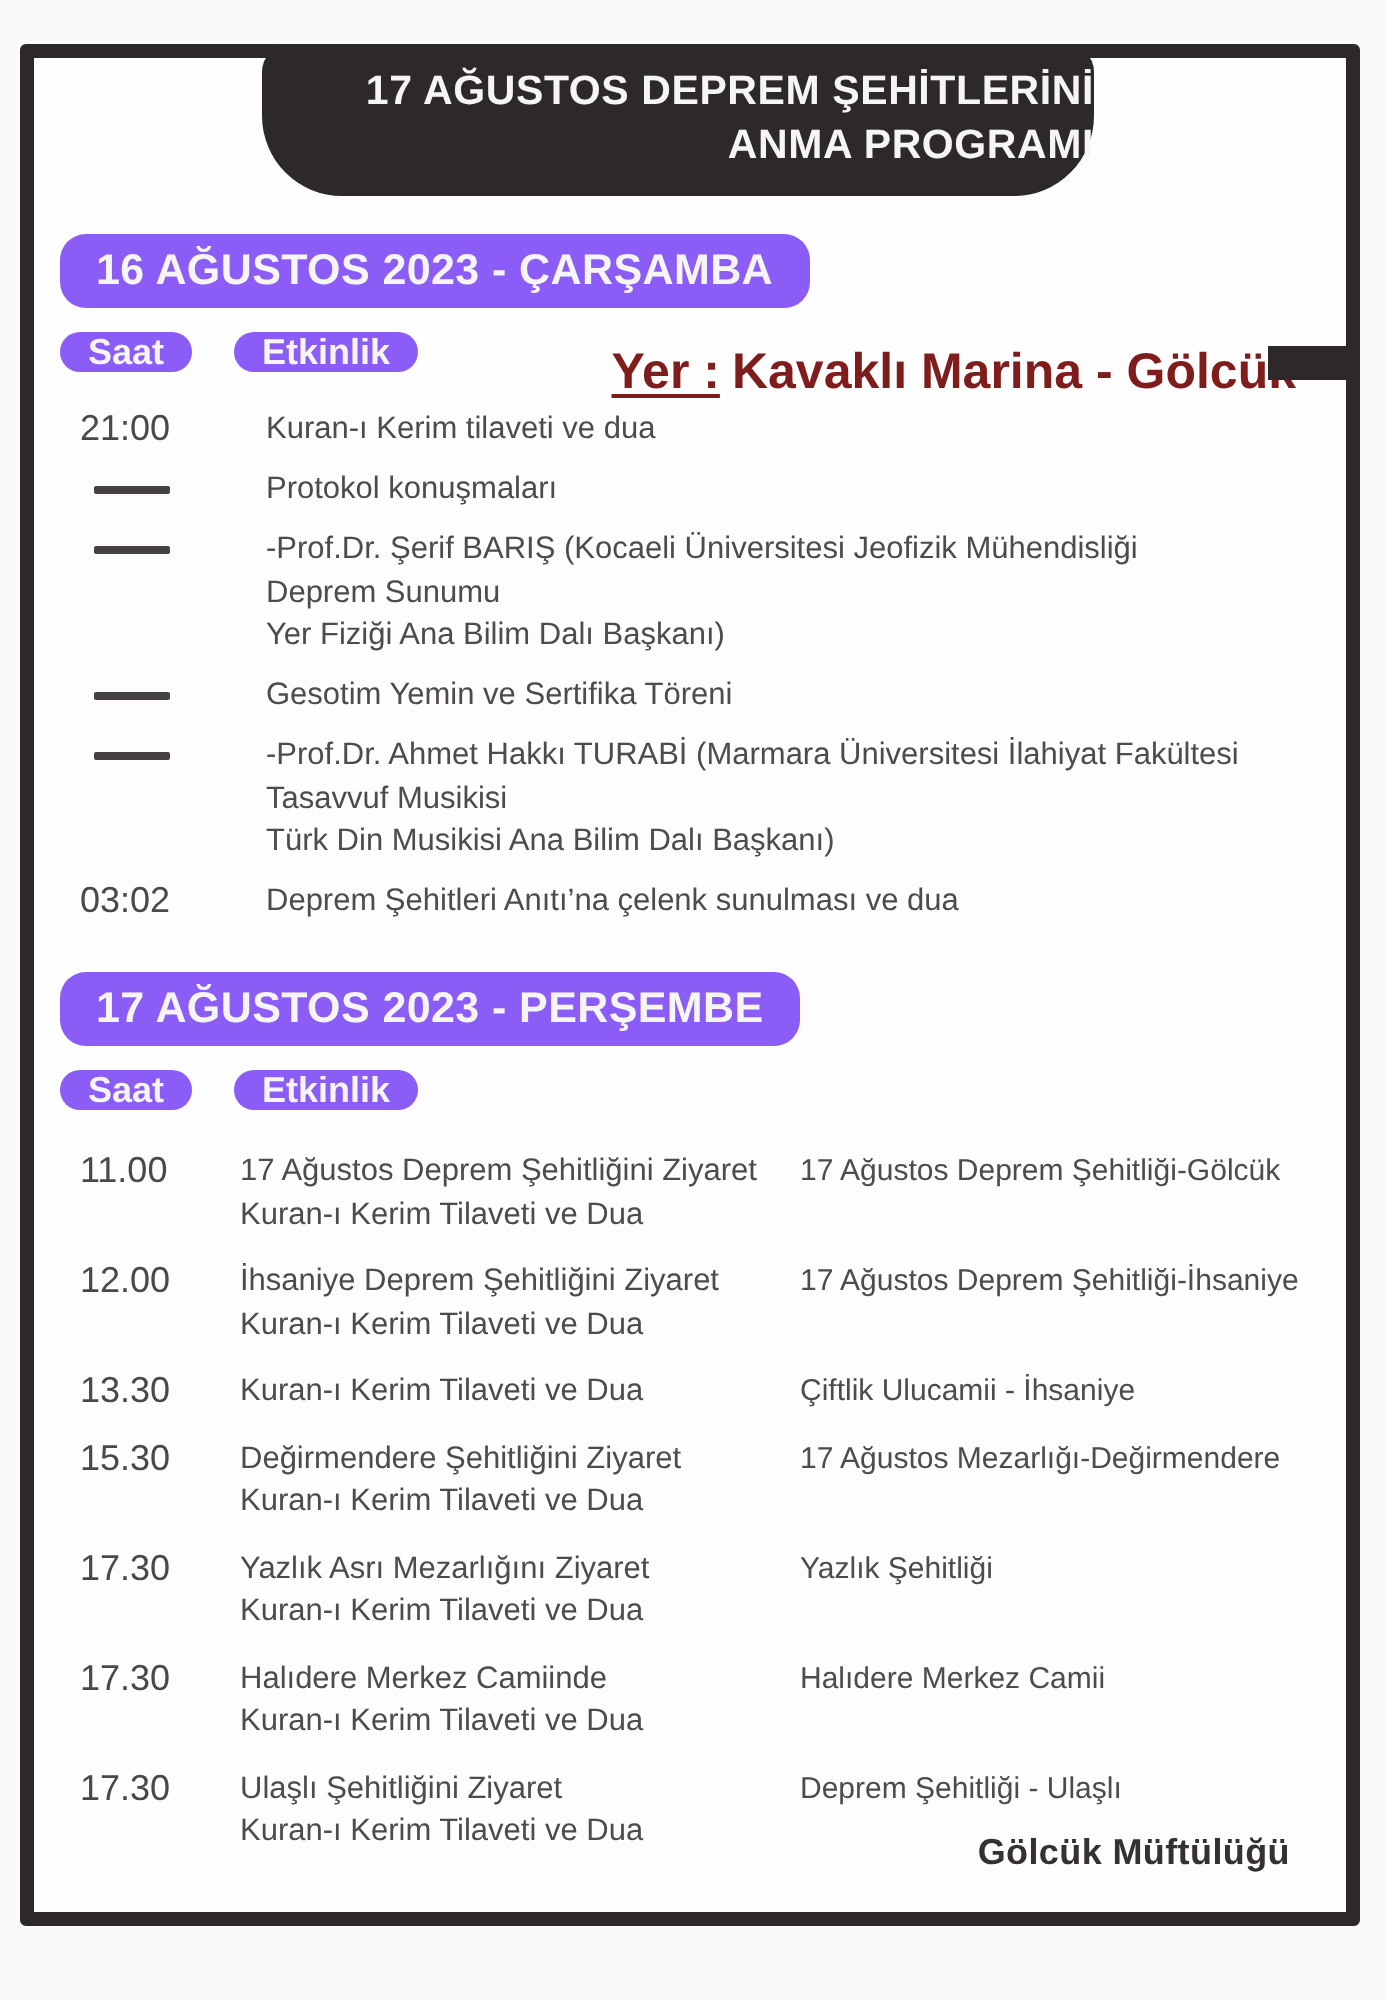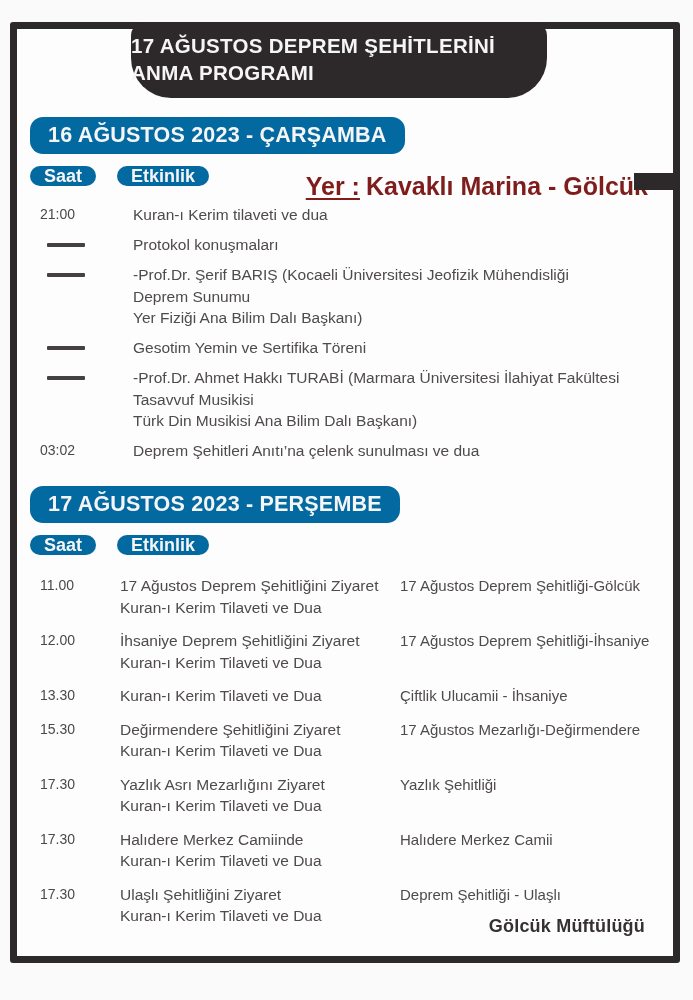--- a/index.html
+++ b/index.html
@@ -11,48 +11,48 @@
   }
   .frame{
     position:absolute;left:10px;top:22px;width:670px;height:941px;
     border:7px solid #2d292b;border-radius:3px;box-sizing:border-box;
     background:#fdfdfd;
   }
   
   .banner{
     position:absolute;left:131px;top:22px;width:416px;height:76px;
     background:#2d292b;border-radius:14px 14px 40px 40px;
-    display:flex;flex-direction:column;align-items:flex-start;justify-content:center;
+    display:flex;flex-direction:column;align-items:flex-end;justify-content:center;
     gap:2px;z-index:3;
   }
   .banner div{
     color:#f6f5f5;font-weight:700;font-size:20.5px;letter-spacing:.3px;line-height:1.2;
     white-space:nowrap;
   }
   
   .pill{
-    position:absolute;background:#0369a1;color:#f6f5f5;font-weight:700;
+    position:absolute;background:#8b5cf6;color:#f6f5f5;font-weight:700;
     border-radius:13px;display:inline-flex;align-items:center;justify-content:center;
     white-space:nowrap;z-index:2;
   }
   .section-pill{height:37px;padding:0 18px;font-size:21.5px;letter-spacing:.2px;}
   .label-pill{height:20px;padding:0 14px;font-size:18px;border-radius:10px;}
   
   .venue{
     position:absolute;top:172px;right:45px;z-index:2;white-space:nowrap;
     font-size:25px;font-weight:700;color:#7f1d1d;
   }
   .venue .lbl{text-decoration:underline;text-underline-offset:3px;margin-right:6px;}
   .venue-tab{
     position:absolute;top:173px;right:13px;width:46px;height:17px;background:#2d292b;z-index:2;
   }
   
   .rows1{position:absolute;left:40px;top:204px;width:620px;z-index:2;}
   .row1{display:grid;grid-template-columns:93px 1fr;margin-bottom:8.5px;}
-  .time{font-size:14px;font-weight:400;color:#4c4749;line-height:21.5px;}
+  .time{font-size:18px;font-weight:400;color:#4c4749;line-height:21.5px;}
   .dash{width:38px;height:4px;background:#454042;margin-top:9px;margin-left:7px;border-radius:1px;}
   .evline{font-size:15.5px;line-height:21.5px;color:#4f4a4c;white-space:nowrap;}
   
   .rows2{position:absolute;left:40px;top:575px;width:640px;z-index:2;}
   .row2{display:grid;grid-template-columns:80px 280px 1fr;margin-bottom:12px;align-items:start;}
   .loc{font-size:15px;line-height:21.5px;color:#4f4a4c;white-space:nowrap;}
   
   .footer{
     position:absolute;top:916px;right:48px;z-index:2;
     font-size:18px;font-weight:700;color:#353032;

